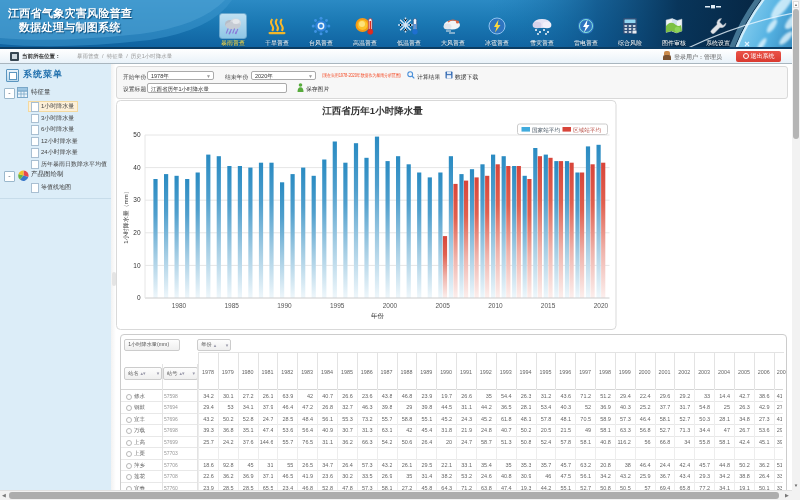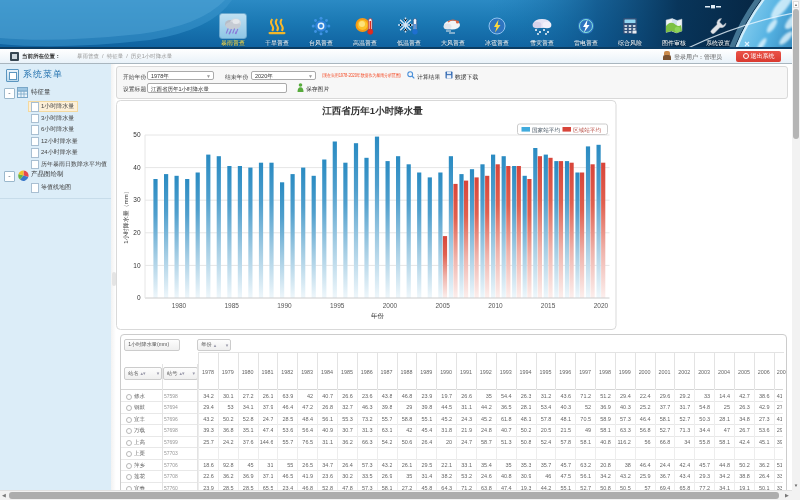--- a/index.html
+++ b/index.html
@@ -50,20 +50,23 @@
       <rect x="213" y="6" width="5" height="1.5"></rect>
       <rect x="224" y="6" width="5" height="1.5"></rect>
     </g>
     <path d="M253 42 l4 4 M257 42 l-4 4" stroke="#dff2ff" stroke-width="1.2"></path>
   </svg>
 
   <svg width="260" height="48" viewBox="0 0 260 48" style="position:absolute;left:0;top:0">
     <path d="M0 0 H232 Q 212 30 150 40 Q 60 50 0 44 Z" fill="#3c96cc" opacity="0.55"></path>
     <path d="M0 0 H225 Q 200 26 140 34 Q 55 43 0 38 Z" fill="#55a6d6" opacity="0.45"></path>
   </svg>
+  <div style="position:absolute;left:8px;top:7px;font-size:11px;font-weight:bold;color:#fff;
+       text-shadow:1px 1px 1px #0a4a78;letter-spacing:0.3px;line-height:13.5px">江西省气象灾害风险普查<br>
+       <span style="margin-left:11px">数据处理与制图系统</span></div>
   <div class="isel" style="position:absolute;left:219px;top:13px;width:28px;height:26px;border-radius:3px;background:linear-gradient(#bfe0f2,#8fc6e6);border:1px solid #6aa8cf;box-sizing:border-box;"></div>
     <svg width="22" height="20" viewBox="0 0 22 20" style="position:absolute;left:222px;top:16px">
       <ellipse cx="8" cy="8" rx="5" ry="4" fill="#b6bcc6"></ellipse>
       <ellipse cx="13.5" cy="7" rx="5.5" ry="4.5" fill="#d4d8de"></ellipse>
       <ellipse cx="11" cy="9.5" rx="7.5" ry="3.8" fill="#c6cbd3"></ellipse>
       <ellipse cx="14" cy="5.5" rx="3.5" ry="2.5" fill="#e4e7eb"></ellipse>
       <g stroke="#8a7ad8" stroke-width="1.1">
         <line x1="6.2" y1="12.5" x2="4.2" y2="17.5"></line>
         <line x1="9.4" y1="13" x2="7.4" y2="18"></line>
         <line x1="12.6" y1="12.5" x2="10.6" y2="17.5"></line>
@@ -218,21 +221,21 @@
 <div style="position:absolute;left:736px;top:50.5px;width:45px;height:11px;background:linear-gradient(#ea5348,#d93a2f);
      border-radius:2px;display:flex;align-items:center;justify-content:center">
   <span style="width:6px;height:6px;border:1px solid #fff;border-radius:50%;display:inline-block;margin-right:2px;box-sizing:border-box"></span>
   <span style="font-size:6px;color:#fff">退出系统</span>
 </div>
 
 <div style="position:absolute;left:0;top:64px;width:111px;height:426px;background:#dcedf8;border-right:1px solid #b9d2e4"></div>
 <div style="position:absolute;left:111px;top:64px;width:5px;height:426px;background:linear-gradient(90deg,#f2f2f2,#fff)"></div>
 <div style="position:absolute;left:6px;top:69px;width:11px;height:11px;border:1px solid #5b96c0;background:linear-gradient(#eaf4fb,#bcd9ec);border-radius:1px"></div>
 <div style="position:absolute;left:8.5px;top:71.5px;width:6px;height:6px;border:1px solid #5b96c0;background:#fff"></div>
-<div style="position:absolute;left:23px;top:68px;font-size:9px;font-weight:normal;color:#2472ae;letter-spacing:1px">系统菜单</div>
+<div style="position:absolute;left:23px;top:68px;font-size:9px;font-weight:bold;color:#2472ae;letter-spacing:1px">系统菜单</div>
 <div style="position:absolute;left:4px;top:88px;width:9px;height:9px;border:1px solid #9bb8cc;background:#fff;border-radius:1px;font-size:7px;line-height:7px;text-align:center;color:#567">-</div>
 <svg width="11" height="11" viewBox="0 0 11 11" style="position:absolute;left:17px;top:87px">
     <rect x="0.5" y="0.5" width="10" height="10" fill="#eaf3fa" stroke="#7aa7c8"></rect>
     <line x1="0.5" y1="4" x2="10.5" y2="4" stroke="#7aa7c8" stroke-width="0.8"></line>
     <line x1="0.5" y1="7" x2="10.5" y2="7" stroke="#7aa7c8" stroke-width="0.8"></line>
     <line x1="4" y1="0.5" x2="4" y2="10.5" stroke="#7aa7c8" stroke-width="0.8"></line>
     <line x1="7" y1="0.5" x2="7" y2="10.5" stroke="#7aa7c8" stroke-width="0.8"></line>
     <rect x="0.5" y="0.5" width="10" height="3.5" fill="#9cc5e2" stroke="#7aa7c8"></rect>
   </svg>
 <div style="position:absolute;left:31px;top:88px;font-size:6.5px;color:#333">特征量</div>

